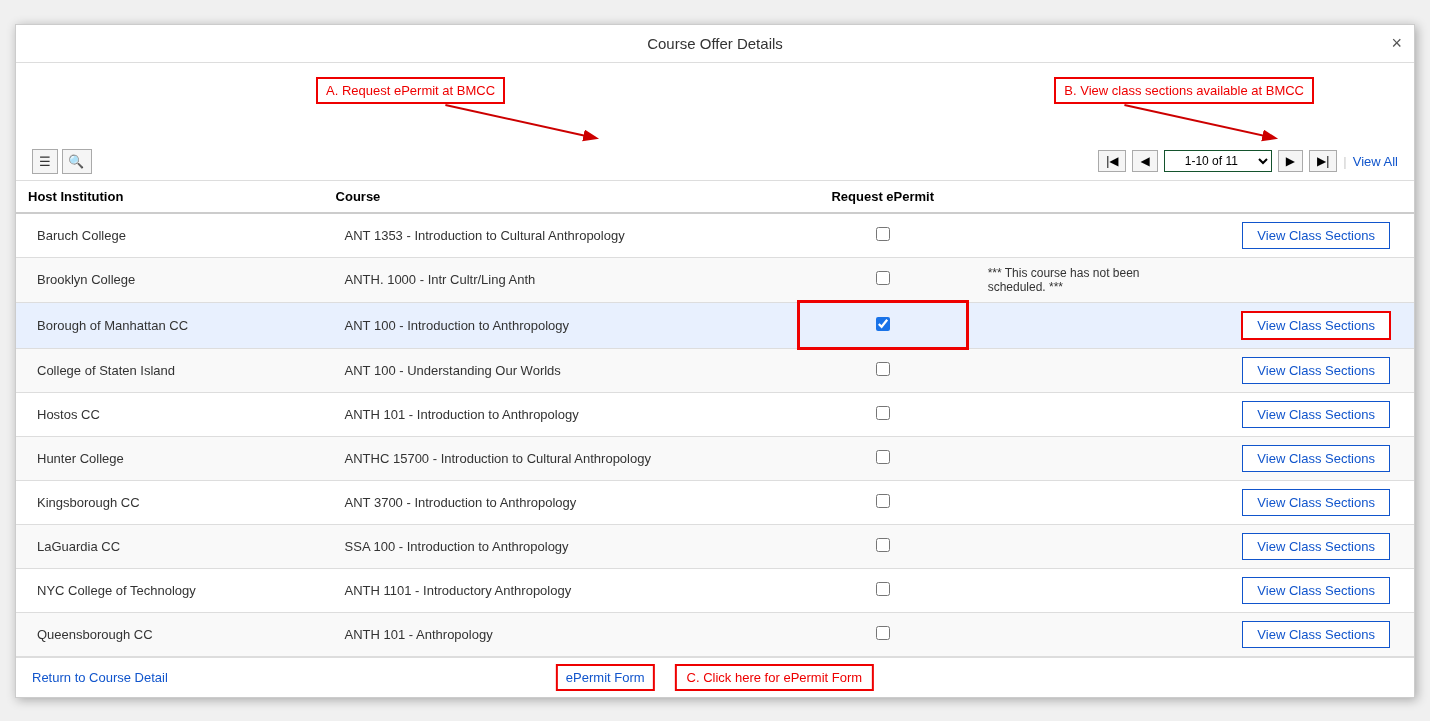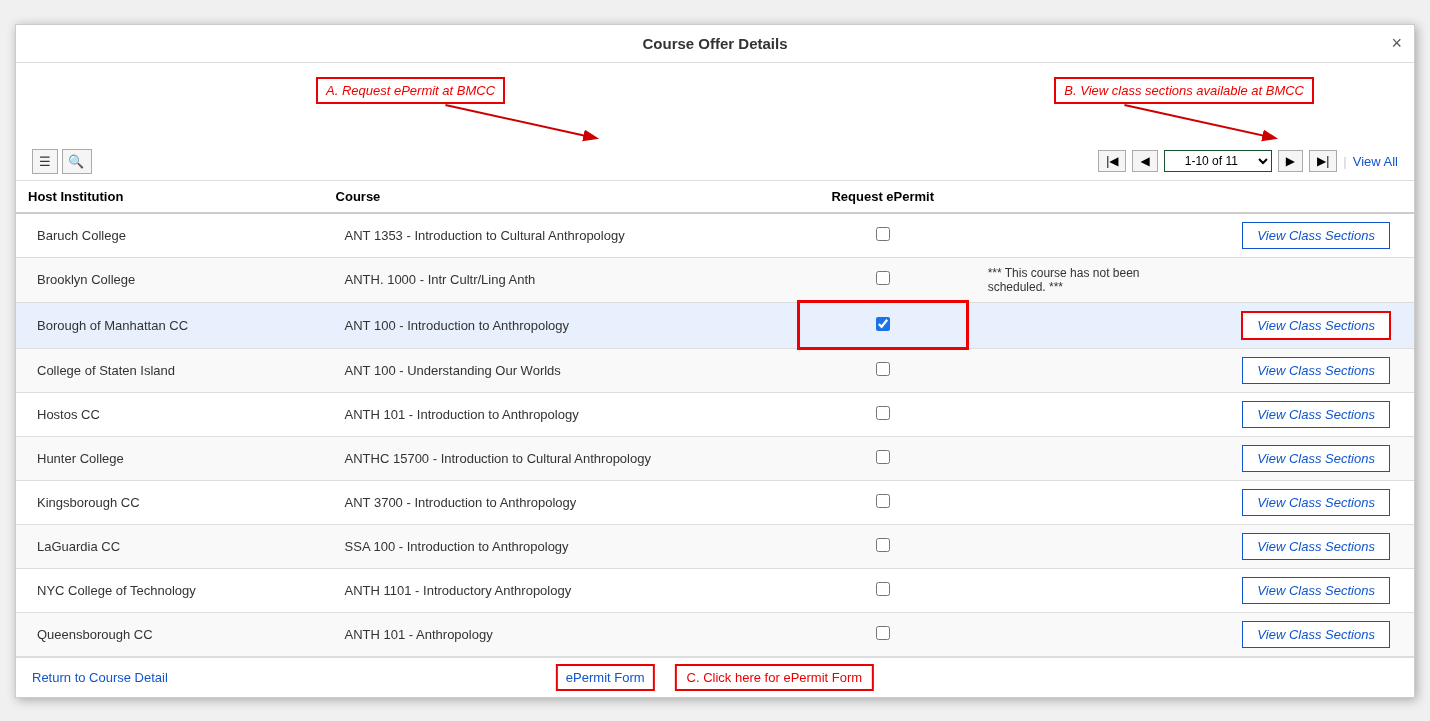--- a/index.html
+++ b/index.html
@@ -23,21 +23,21 @@
       background: #fff;
       border-bottom: 1px solid #ddd;
       padding: 10px 16px;
       display: flex;
       justify-content: center;
       align-items: center;
       position: relative;
     }
     .modal-title {
       font-size: 15px;
-      font-weight: bold;
+      font-weight: normal;
       color: #333;
     }
     .close-btn {
       position: absolute;
       right: 12px;
       top: 50%;
       transform: translateY(-50%);
       background: none;
       border: none;
       font-size: 18px;
@@ -147,21 +147,20 @@
       background: #e8f0fe !important;
     }
     .view-sections-btn {
       border: 1px solid #1155cc;
       background: #fff;
       color: #1155cc;
       padding: 5px 14px;
       cursor: pointer;
       font-size: 13px;
       white-space: nowrap;
-      font-style: italic;
     }
     .view-sections-btn-highlighted {
       border: 2px solid #e00;
     }
     .checkbox-cell {
       text-align: center;
     }
     .checkbox-cell input[type="checkbox"] {
       width: 14px;
       height: 14px;
@@ -218,21 +217,21 @@
 </head>
 <body>
 
 <div class="modal-overlay">
 
   <div class="modal-header">
     <span class="modal-title">Course Offer Details</span>
     <button class="close-btn">×</button>
   </div>
 
-  <div class="annotation-area" style="position:relative; height:80px;font-style:italic;">
+  <div class="annotation-area" style="position:relative; height:80px;">
     <svg class="arrows-svg" viewBox="0 0 1400 80" preserveAspectRatio="none" style="position:absolute;top:0;left:0;width:100%;height:100%;">
 
       <line x1="430" y1="42" x2="580" y2="75" stroke="#cc0000" stroke-width="2" marker-end="url(#arr)"></line>
 
       <line x1="1110" y1="42" x2="1260" y2="75" stroke="#cc0000" stroke-width="2" marker-end="url(#arr)"></line>
       <defs>
         <marker id="arr" markerWidth="8" markerHeight="8" refX="6" refY="3" orient="auto">
           <path d="M0,0 L0,6 L8,3 z" fill="#cc0000"></path>
         </marker>
       </defs>

